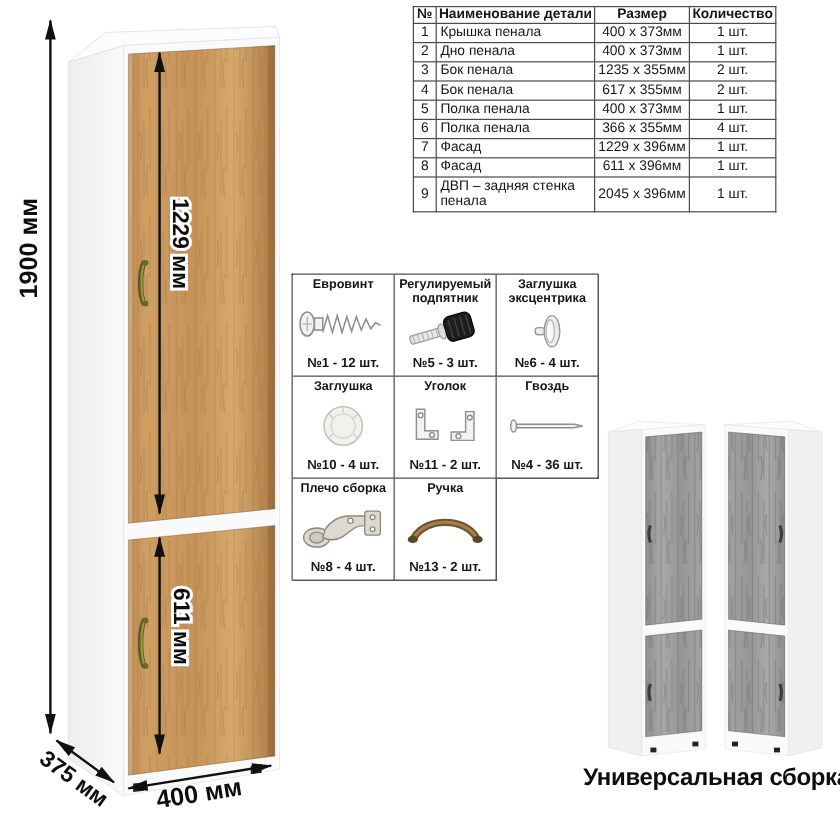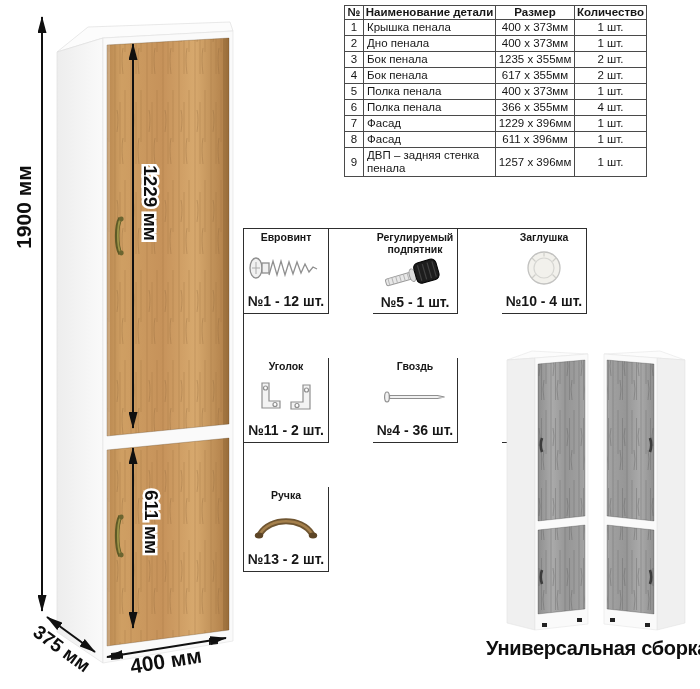--- a/index.html
+++ b/index.html
@@ -10,28 +10,28 @@
   .parts{position:absolute;left:344px;top:5px;border-collapse:collapse;table-layout:fixed;
          width:302px;font:11.5px/1.15 "Liberation Sans",sans-serif;color:#161616;}
   .parts th,.parts td{border:1px solid #4a4a4a;padding:0 1px;text-align:center;vertical-align:middle;}
   .parts thead tr{height:14px;}
   .parts tbody tr{height:16px;}
   .parts tbody tr.tall{height:29px;}
   .parts td.nm{text-align:left;padding-left:3px;}
   
   .hw-grid{position:absolute;left:243px;top:228px;display:grid;
            grid-template-columns:repeat(3,85px);grid-auto-rows:85px;
-           border-top:1.5px solid #2e2e2e;border-left:1.5px solid #2e2e2e;background:transparent;gap:44px;}
+           border-top:1.5px solid #2e2e2e;border-left:1.5px solid #2e2e2e;background:transparent;}
   .hw-cell{border-right:1.5px solid #2e2e2e;border-bottom:1.5px solid #2e2e2e;background:#fff;
            display:flex;flex-direction:column;align-items:center;box-sizing:border-box;
            padding:3px 2px 3px;}
   .hw-title{font-weight:bold;font-size:10.5px;line-height:1.12;text-align:center;width:100%;}
   .hw-title.left{text-align:left;padding-left:5px;box-sizing:border-box;}
   .hw-icon{flex:1;display:flex;align-items:center;justify-content:center;width:100%;}
-  .hw-qty{font-weight:bold;font-size:14px;margin-bottom:1px;}
+  .hw-qty{font-weight:bold;font-size:11px;margin-bottom:1px;}
   
   .cab-main{position:absolute;left:0;top:0;}
   .cab-pair{position:absolute;left:492px;top:340px;}
   .dim{stroke:#101010;stroke-width:2;}
   .dimtxt{font:bold 19px "Liberation Sans",sans-serif;fill:#0e0e0e;text-anchor:middle;}
   .dimtxt.big{font-size:21px;}
   .halo{stroke:#ffffff;stroke-width:5px;paint-order:stroke;}
   .caption{position:absolute;left:486px;top:637px;width:218px;text-align:center;
            font-weight:bold;font-size:20px;letter-spacing:-0.3px;white-space:nowrap;color:#0e0e0e;}
 </style>
@@ -169,21 +169,21 @@
         </tr>
       <tr>
           <td>8</td>
           <td class="nm">Фасад</td>
           <td>611 x 396мм</td>
           <td>1 шт.</td>
         </tr>
       <tr class="tall">
           <td>9</td>
           <td class="nm">ДВП – задняя стенка пенала</td>
-          <td>1257 x 396мм</td>
+          <td>2045 x 396мм</td>
           <td>1 шт.</td>
         </tr>
     </tbody>
   </table>
 
   <div class="hw-grid">
 
     <div class="hw-cell">
       <div class="hw-title">Евровинт</div>
       <div class="hw-icon">
@@ -207,23 +207,36 @@
           <svg width="78" height="38" viewBox="0 0 76 38">
         <g transform="rotate(-16 38 19)">
           <rect x="8" y="15" width="26" height="7" rx="2" fill="#e8e8e8" stroke="#9a9a9a"></rect>
           <path d="M11 15 v7 M15 15 v7 M19 15 v7 M23 15 v7 M27 15 v7 M31 15 v7" stroke="#b5b5b5" stroke-width="1"></path>
           <ellipse cx="35.5" cy="18.5" rx="3" ry="6.5" fill="#dcdcdc" stroke="#9a9a9a"></ellipse>
           <rect x="38.5" y="8" width="23" height="21" rx="5" fill="#1d1d1d" stroke="#000"></rect>
           <path d="M43 10.5 v16 M48 10.5 v16 M53 10.5 v16 M58 10.5 v16" stroke="#424242" stroke-width="1.2"></path>
         </g>
           </svg>
         </div>
-      <div class="hw-qty">№5 - 1 шт.</div>
-    </div>
-
+      <div class="hw-qty">№5 - 3 шт.</div>
+    </div>
+
+    <div class="hw-cell">
+      <div class="hw-title">Заглушка эксцентрика</div>
+      <div class="hw-icon">
+          <svg width="78" height="34" viewBox="0 0 76 34">
+        <g fill="#ededed" stroke="#9a9a9a" stroke-width="1.2">
+          <rect x="28" y="14" width="8" height="6" rx="2.5"></rect>
+          <ellipse cx="42" cy="17" rx="6.5" ry="13"></ellipse>
+          <ellipse cx="40.5" cy="17" rx="3.5" ry="9.5" fill="#f8f8f8" stroke="#bcbcbc"></ellipse>
+        </g>
+          </svg>
+        </div>
+      <div class="hw-qty">№6 - 4 шт.</div>
+    </div>
 
 
 
     <div class="hw-cell">
       <div class="hw-title">Заглушка</div>
       <div class="hw-icon">
           <svg width="78" height="38" viewBox="0 0 76 38">
         <circle cx="38" cy="19" r="16" fill="#f2f1ec" stroke="#c2c2c0" stroke-width="1.3"></circle>
         <circle cx="38" cy="19" r="10" fill="none" stroke="#d6d6d2" stroke-width="1.2"></circle>
         <path d="M26 9 l3.5 3.5 M50 9 l-3.5 3.5 M26 29 l3.5 -3.5 M50 29 l-3.5 -3.5 M38 3.5 v4" stroke="#cfcfca" stroke-width="1.2" fill="none"></path>

